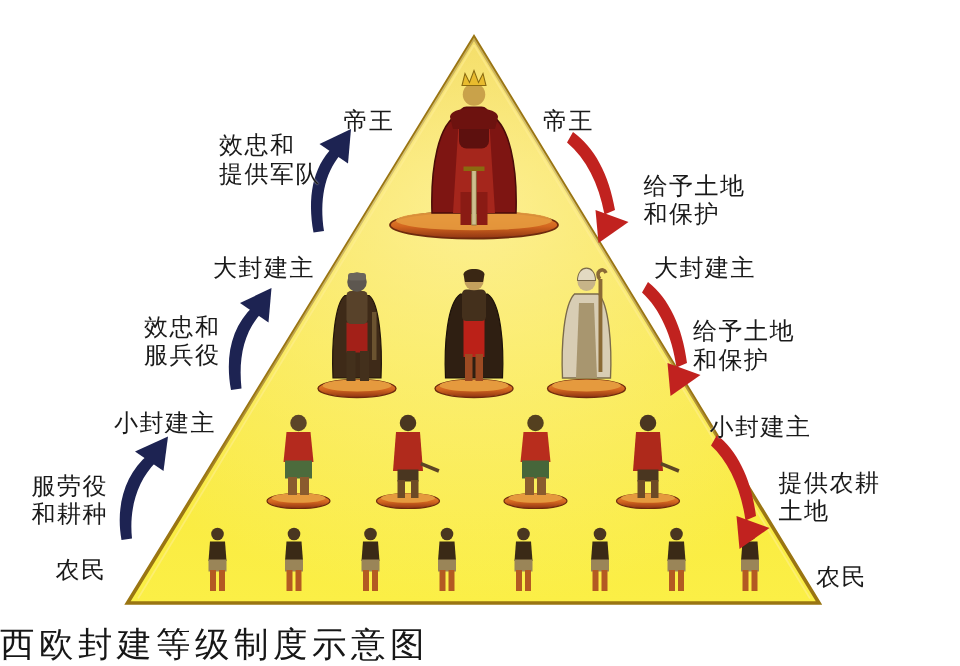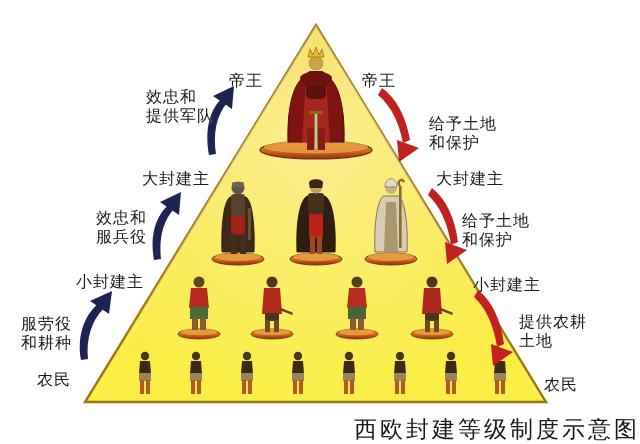--- a/index.html
+++ b/index.html
@@ -22,21 +22,21 @@
     font-family:"DejaVu Sans","Liberation Sans",sans-serif;
     font-weight:500;
     text-shadow:0 0 1px rgba(255,255,255,0.9);
   }
   .lbl.r{text-align:left;}
   .lbl.l{text-align:left;}
   .caption{
     position:absolute;
     left:0;right:0;
     top:398px;
-    text-align:right;
+    text-align:left;
     font-size:23px;
     letter-spacing:3px;
     color:#171717;
     font-family:"DejaVu Sans","Liberation Sans",sans-serif;
   }
 </style>
 </head>
 <body>
 
 <div id="stage">

